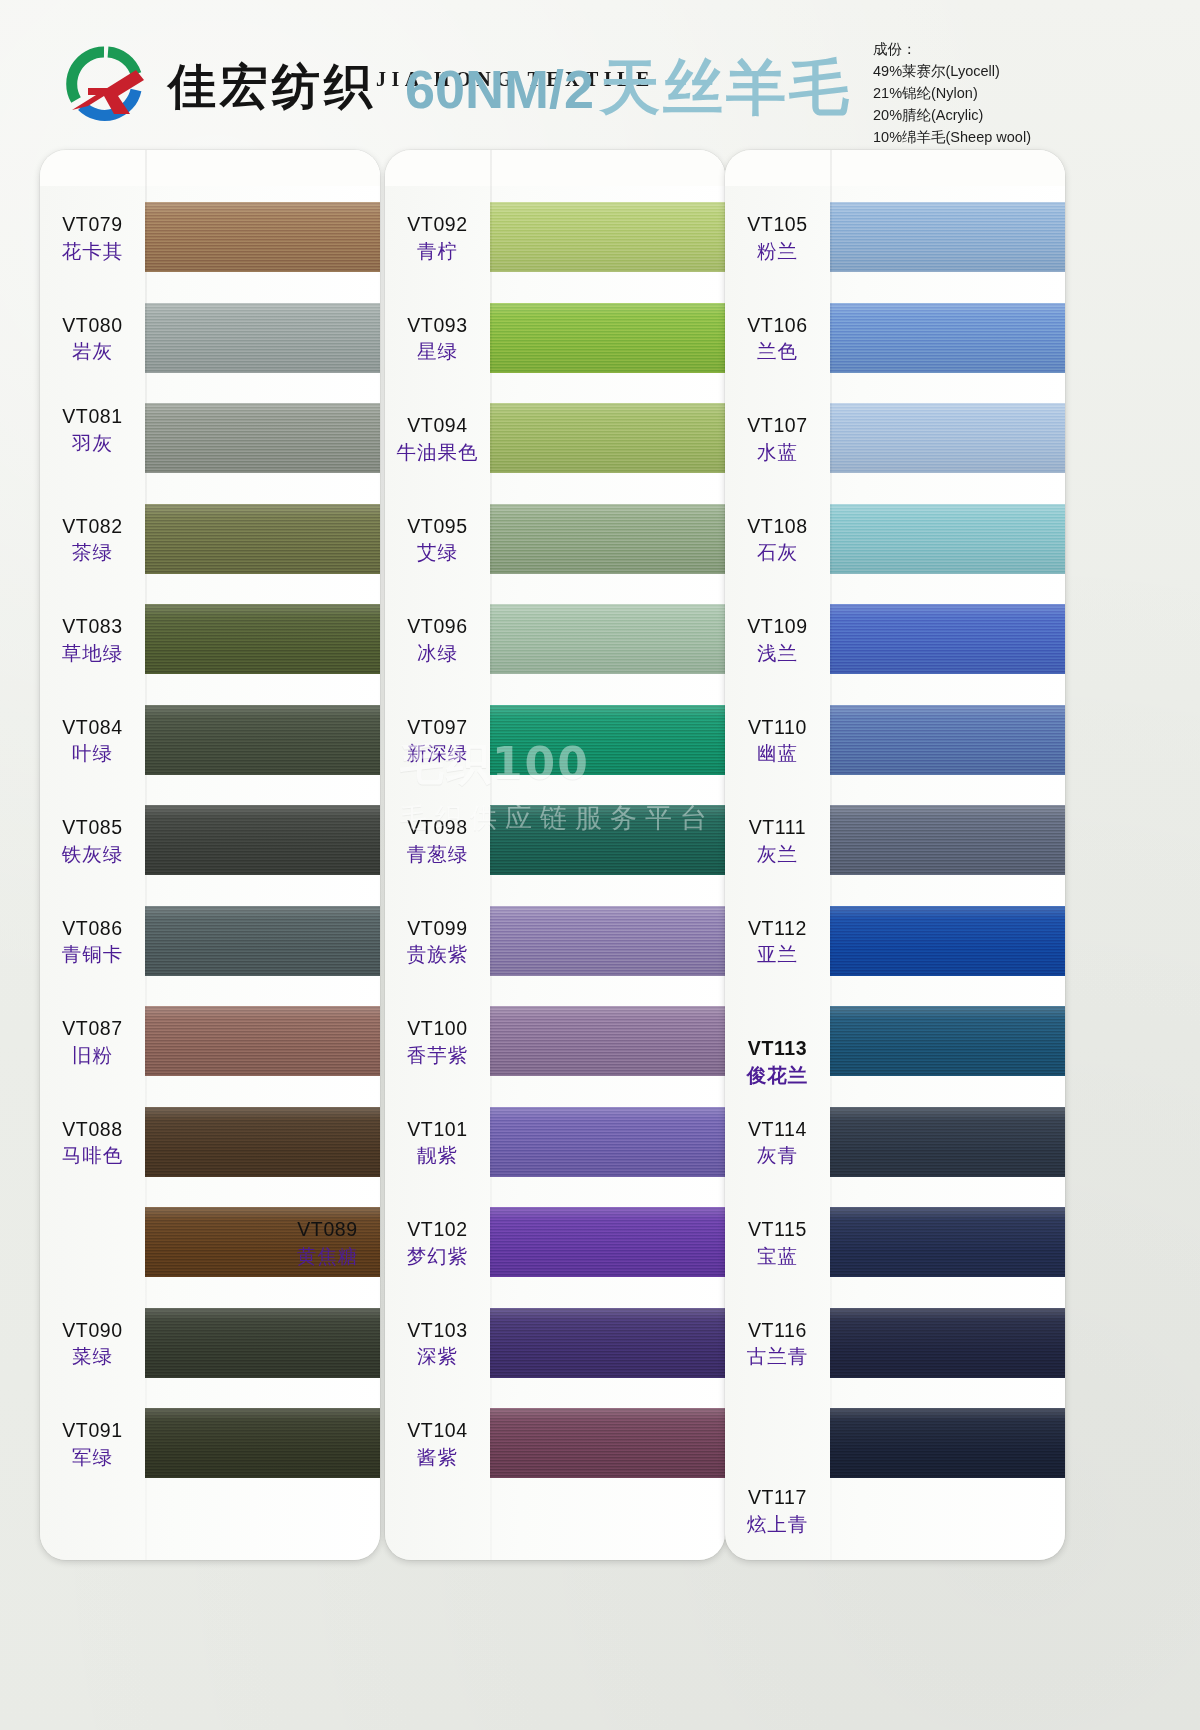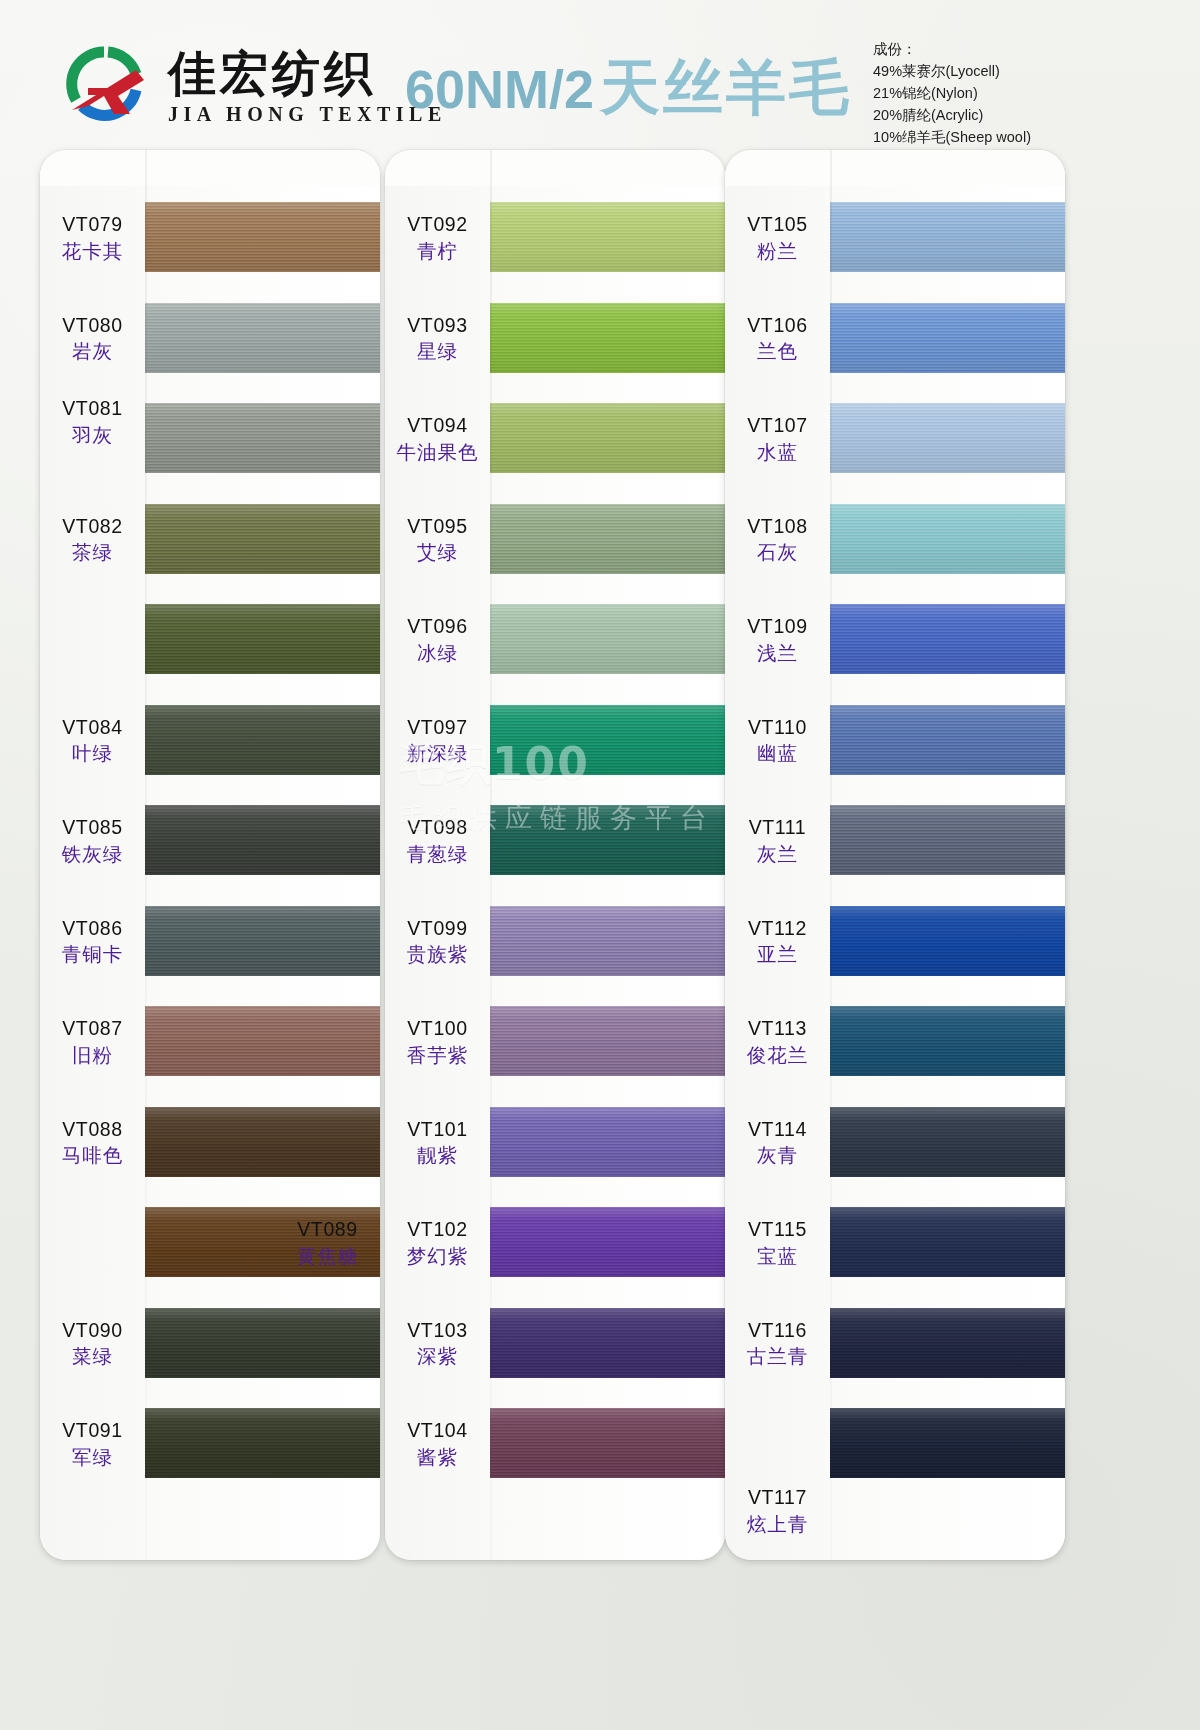--- a/index.html
+++ b/index.html
@@ -21,21 +21,21 @@
     background:
       radial-gradient(circle at 18% 12%, rgba(255,255,255,.55), transparent 45%),
       radial-gradient(circle at 85% 88%, rgba(0,0,0,.035), transparent 55%);
   }
 
   
   .header{position:absolute;left:0;top:0;width:1200px;height:150px;z-index:5;}
 
   .logo-wrap{position:absolute;left:58px;top:44px;display:flex;align-items:center;gap:14px;}
   .logo-mark{width:96px;height:84px;position:relative;flex:none;}
-  .brand-text{display:flex;flex-direction:column;line-height:1;}
+  .brand-text{display:flex;flex-direction:row;line-height:1;}
   .brand-cn{font-size:48px;font-weight:bold;letter-spacing:4px;color:#141414;
             font-family:"DejaVu Sans","Liberation Sans",sans-serif;}
   .brand-en{font-size:20px;font-weight:bold;letter-spacing:5.5px;color:#1a1a1a;
             margin-top:7px;font-family:"Liberation Serif","DejaVu Serif",serif;}
 
   .title-wrap{position:absolute;left:405px;top:48px;display:flex;align-items:baseline;}
   .title-code{font-size:54px;font-weight:bold;color:#7fb4c6;letter-spacing:0px;}
   .title-cn{font-size:60px;font-weight:bold;color:#92c3d2;letter-spacing:3px;
             margin-left:6px;font-family:"DejaVu Sans","Liberation Sans",sans-serif;}
 
@@ -232,30 +232,36 @@
             <div class="lab-code">VT079</div>
             <div class="lab-name">花卡其</div>
           </div>
         </div>
         <div class="row" style="top: 152.5px; height: 72px;">
           <div class="label">
             <div class="lab-code">VT080</div>
             <div class="lab-name">岩灰</div>
           </div>
         </div>
-        <div class="row" style="top: 236px; height: 72px;">
+        <div class="row" style="top: 244px; height: 72px;">
           <div class="label">
             <div class="lab-code">VT081</div>
             <div class="lab-name">羽灰</div>
           </div>
         </div>
         <div class="row" style="top: 353.5px; height: 72px;">
           <div class="label">
             <div class="lab-code">VT082</div>
             <div class="lab-name">茶绿</div>
+          </div>
+        </div>
+        <div class="row" style="top: 454px; height: 72px;">
+          <div class="label">
+            <div class="lab-code">VT083</div>
+            <div class="lab-name">草地绿</div>
           </div>
         </div>
         <div class="row" style="top: 554.5px; height: 72px;">
           <div class="label">
             <div class="lab-code">VT084</div>
             <div class="lab-name">叶绿</div>
           </div>
         </div>
         <div class="row" style="top: 655px; height: 72px;">
           <div class="label">
@@ -562,21 +568,21 @@
             <div class="lab-code">VT111</div>
             <div class="lab-name">灰兰</div>
           </div>
         </div>
         <div class="row" style="top: 755.5px; height: 72px;">
           <div class="label">
             <div class="lab-code">VT112</div>
             <div class="lab-name">亚兰</div>
           </div>
         </div>
-        <div class="row" style="top: 856px; height: 72px;">
+        <div class="row" style="top: 876px; height: 72px; font-weight: bold;">
           <div class="label">
             <div class="lab-code">VT113</div>
             <div class="lab-name">俊花兰</div>
           </div>
         </div>
         <div class="row" style="top: 956.5px; height: 72px;">
           <div class="label">
             <div class="lab-code">VT114</div>
             <div class="lab-name">灰青</div>
           </div>

